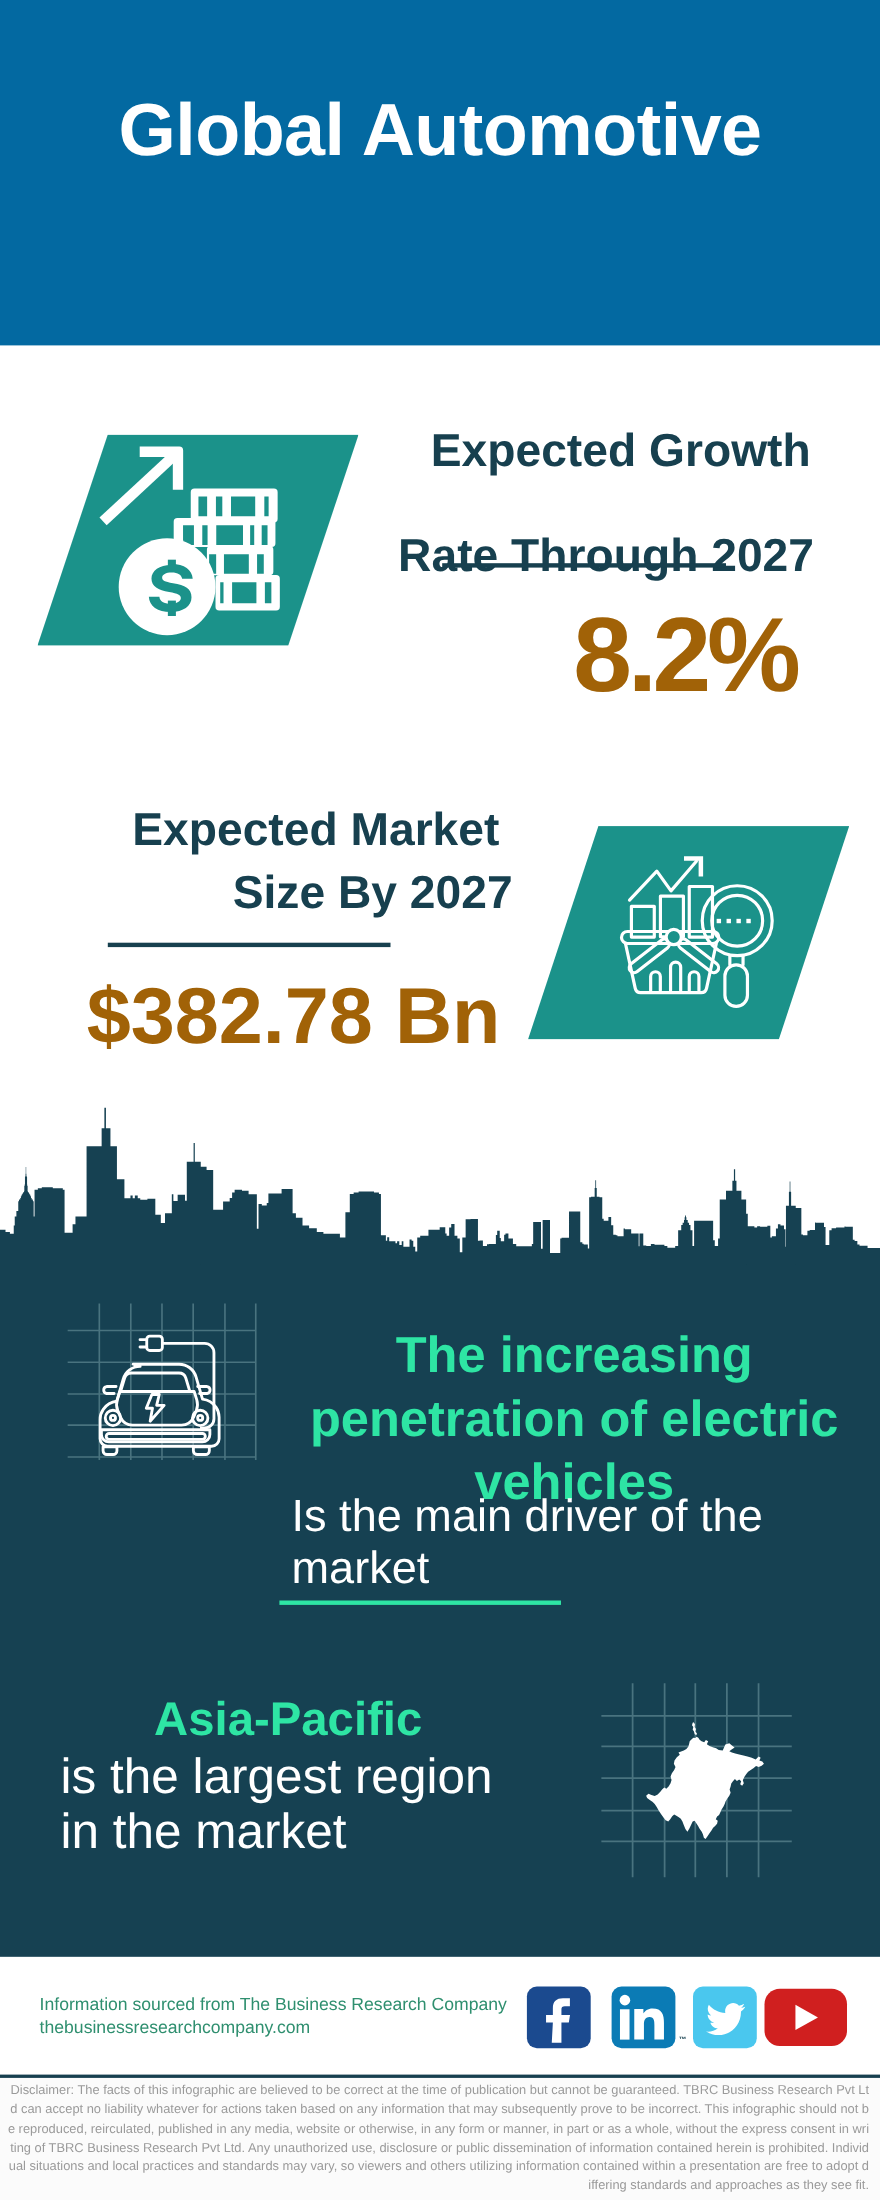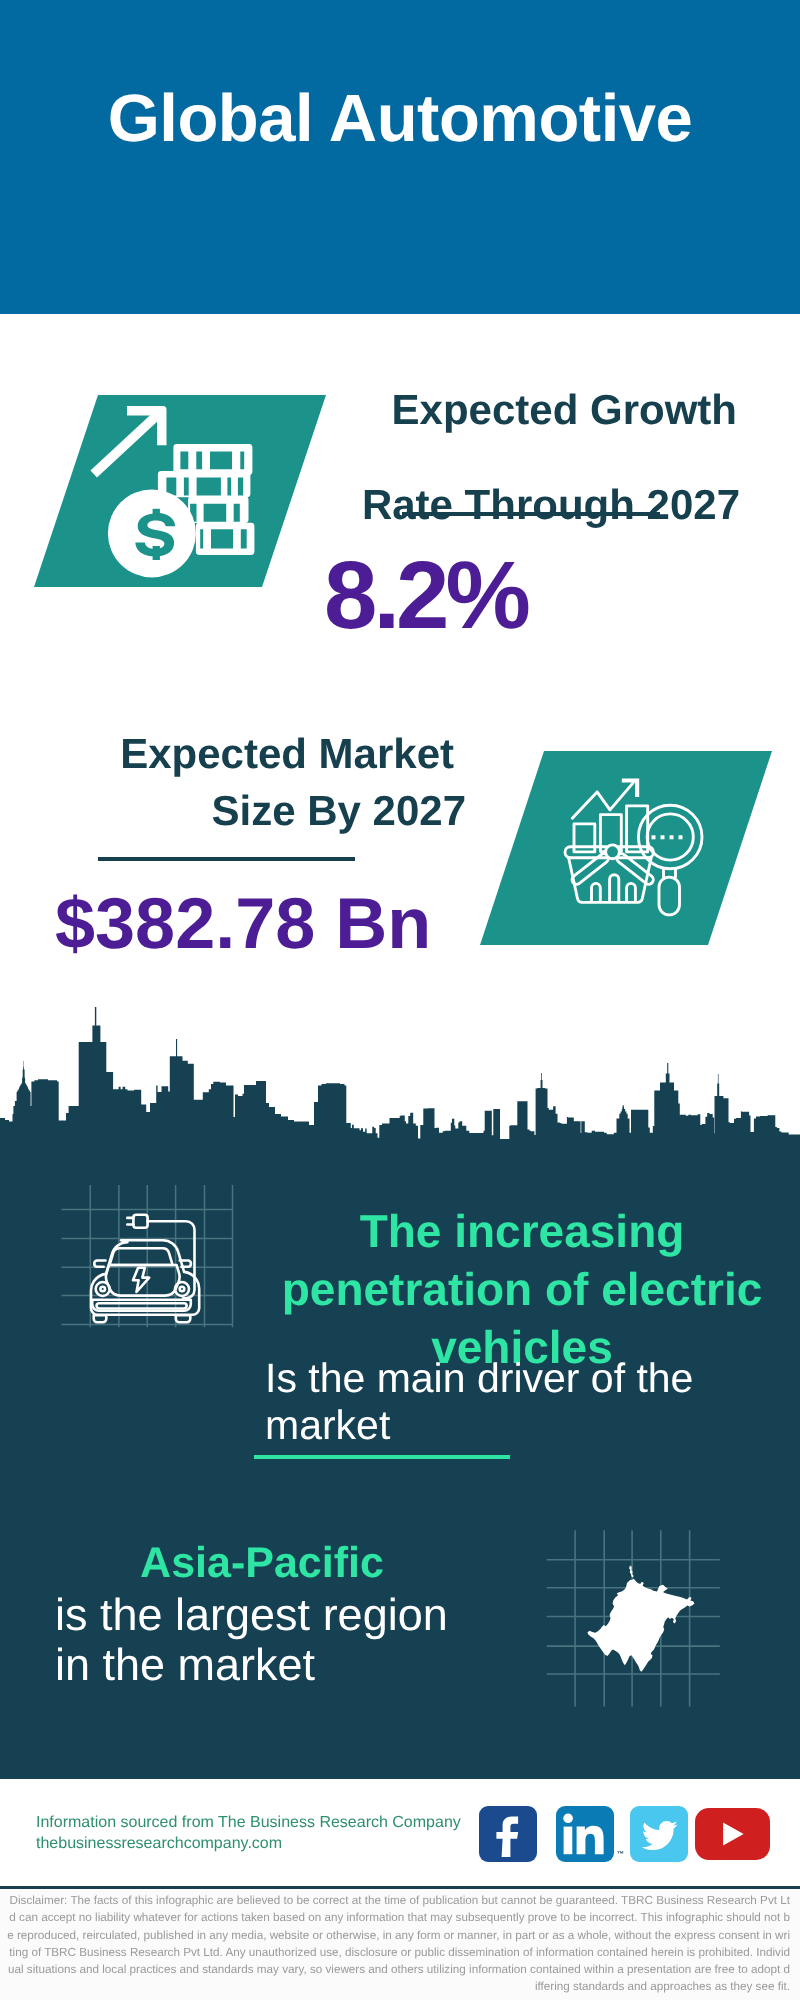--- a/index.html
+++ b/index.html
@@ -17,22 +17,22 @@
   .para1 { position:absolute; left:34px; top:395px; width:292px; height:192px; }
   .para2 { position:absolute; left:480px; top:751px; width:292px; height:194px; }
   .para-shape { width:100%; height:100%; background:#1b928a;
       clip-path: polygon(64px 0, 100% 0, calc(100% - 64px) 100%, 0 100%); position:relative; }
 
   .icon-money { position:absolute; left:51px; top:-5px; width:180px; height:190px; }
   .icon-market { position:absolute; left:80px; top:21px; width:152px; height:152px;  }
   .stat-label { position:absolute; text-align:right; color:#17404f;
       font-size:42px; font-weight:bold; line-height:42px; white-space:nowrap; }
   .stat-rule { position:absolute; height:4px; background:#17404f; }
-  .stat-value { position:absolute; text-align:left; font-weight:bold;
-      color:#4c1d95; line-height:1; white-space:nowrap; }
+  .stat-value { position:absolute; text-align:right; font-weight:bold;
+      color:#a16207; line-height:1; white-space:nowrap; }
 
   
   .dark { position:absolute; left:0; top:1000px; width:800px; height:779px; }
   .skyline { position:absolute; left:0; top:0; width:800px; height:150px; }
   .darkbody { position:absolute; left:0; top:149px; width:800px; height:630px; background:#164152; }
 
 
   
   .hl-head { position:absolute; text-align:center; color:#2ee5a4; font-weight:bold;
       font-size:46px; line-height:58px; }

